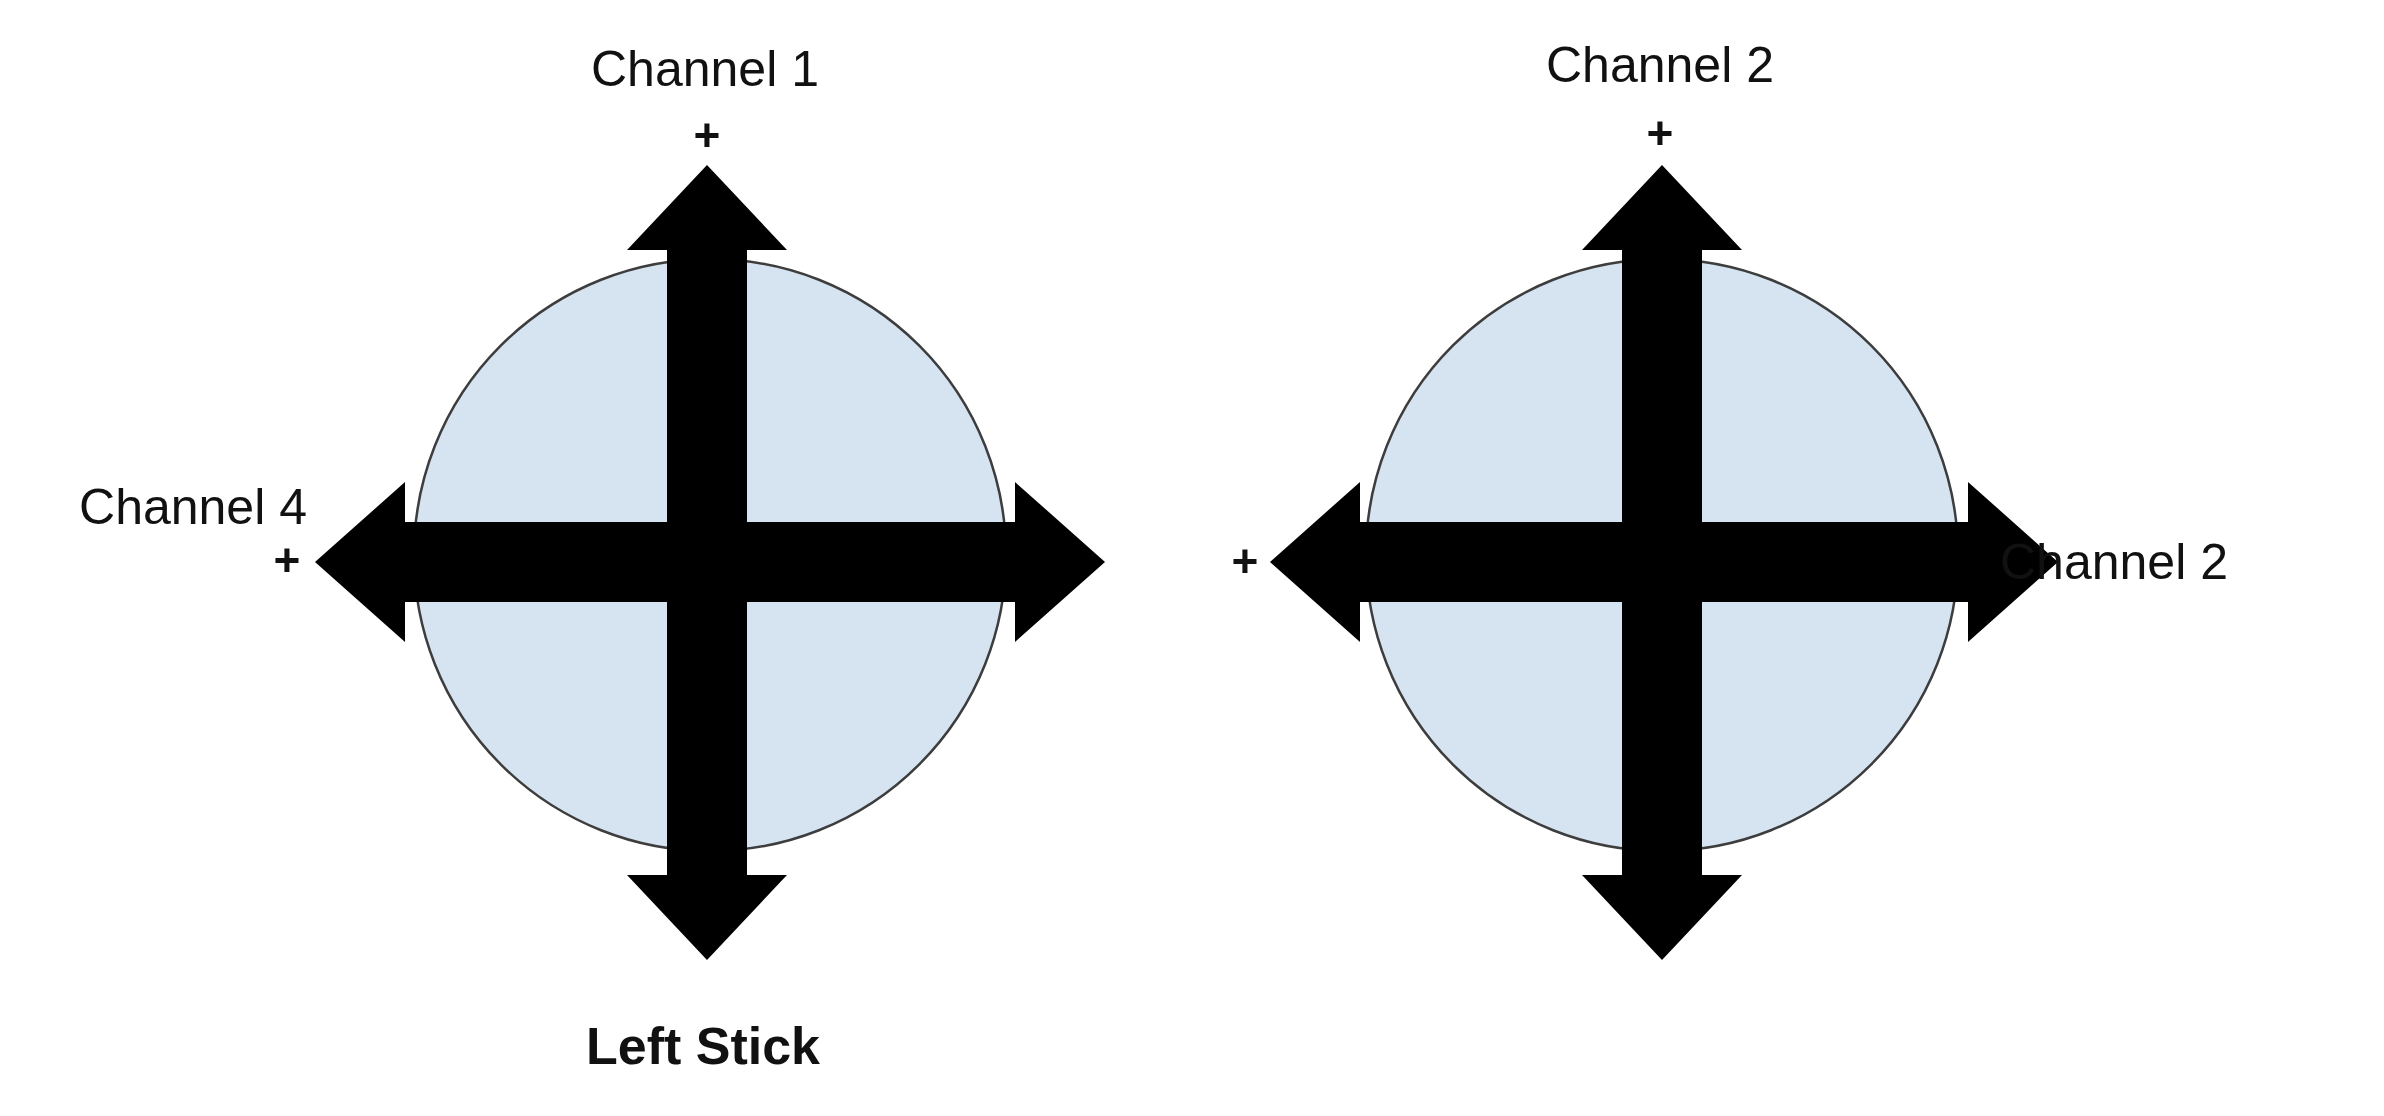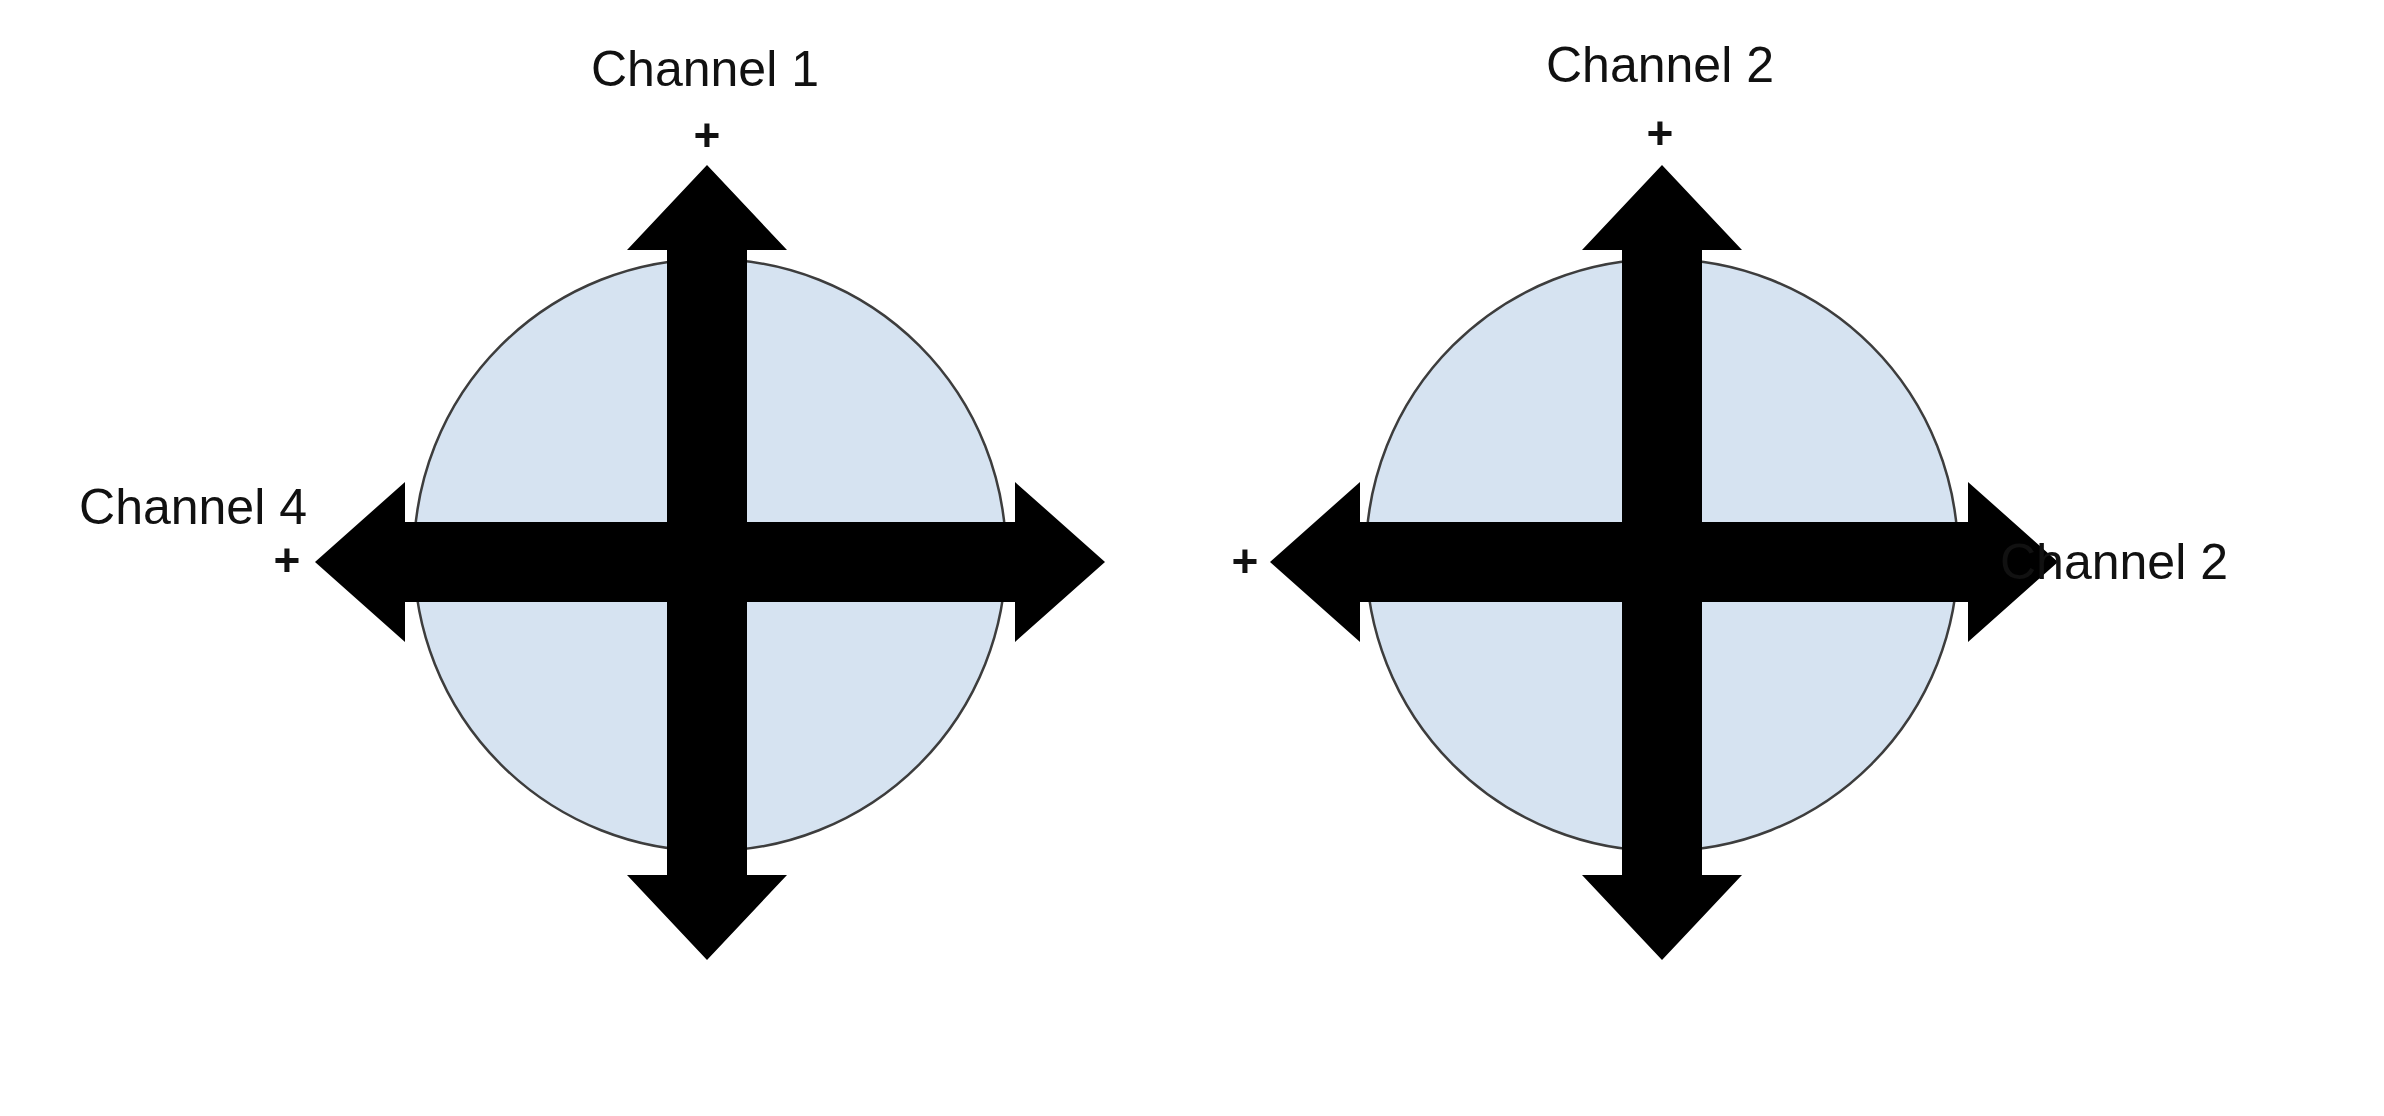--- a/index.html
+++ b/index.html
@@ -75,19 +75,20 @@
       <circle class="stick-circle" cx="1662" cy="555" r="296"></circle>
       <polygon class="arrow-shape" points="1662,165 1742,250 1702,250 1702,875 1742,875 1662,960 1582,875 1622,875 1622,250 1582,250"></polygon>
       <polygon class="arrow-shape" points="1270,562 1360,482 1360,522 1968,522 1968,482 2058,562 1968,642 1968,602 1360,602 1360,642"></polygon>
     </g>
   </svg>
 
   <div class="label center-x" style="left:705px; top:42px;">Channel 1</div>
   <div class="plus" style="left:707px; top:112px;">+</div>
   <div class="label" style="right:2077px; top:480px;">Channel 4</div>
   <div class="plus" style="left:287px; top:537px;">+</div>
+  <div class="label stick-name center-x" style="left:703px; top:1018px;">Left Stick</div>
 
   <div class="label center-x" style="left:1660px; top:38px;">Channel 2</div>
   <div class="plus" style="left:1660px; top:110px;">+</div>
   <div class="plus" style="left:1245px; top:538px;">+</div>
   <div class="label" style="left:2000px; top:535px;text-align:right;">Channel 2</div>
 
 </div>
 
 </body></html>

